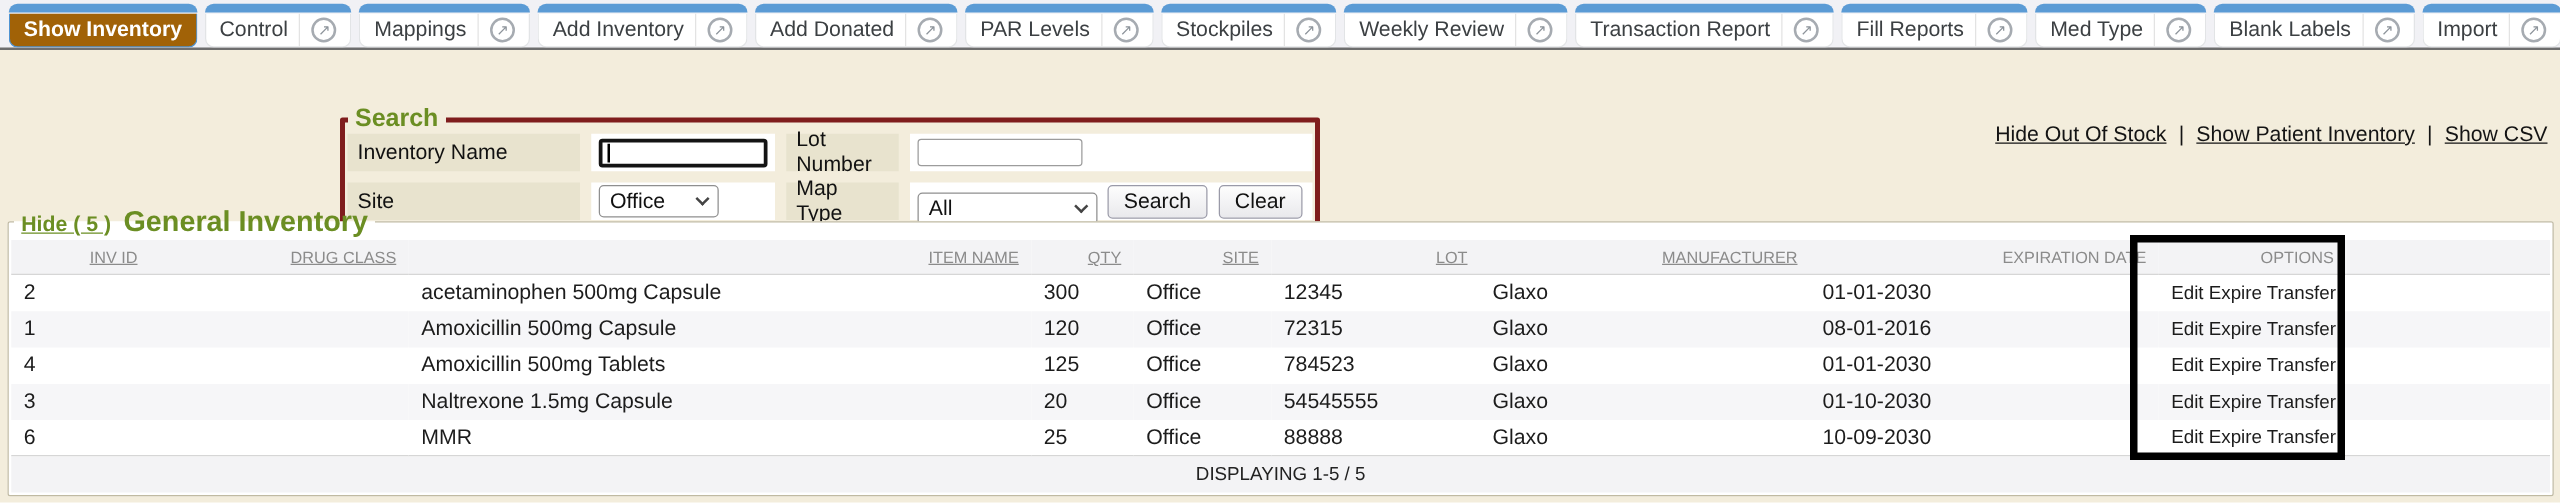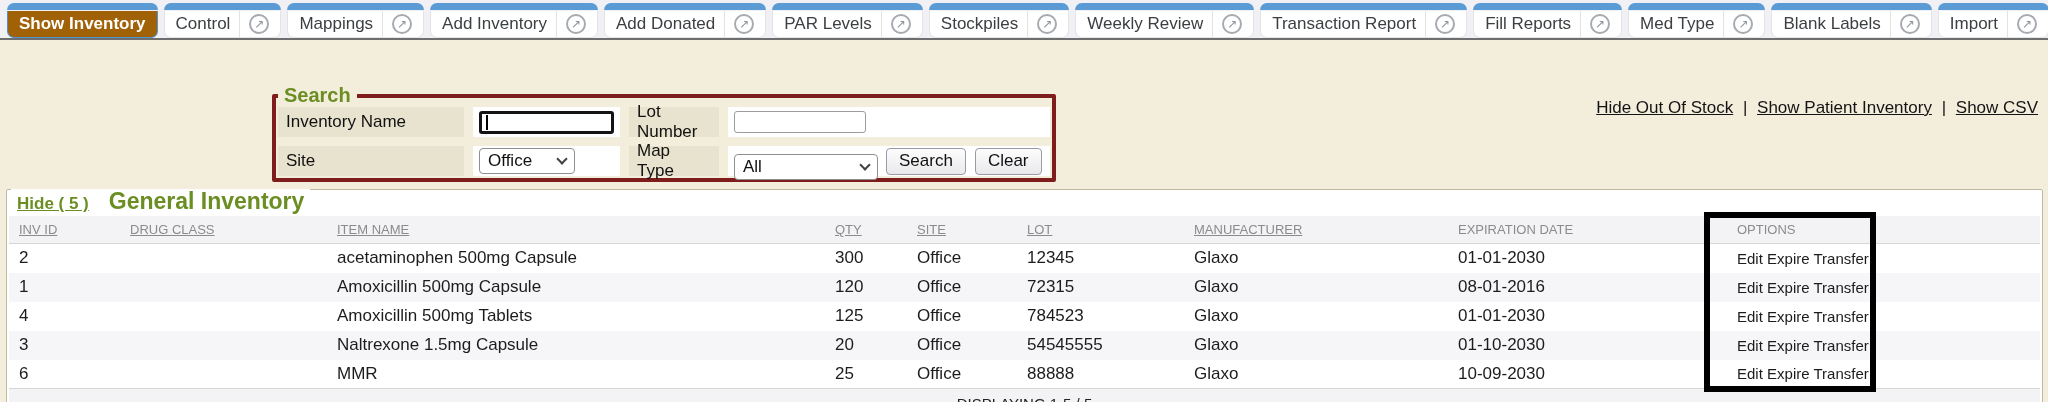--- a/index.html
+++ b/index.html
@@ -44,29 +44,29 @@
          background:linear-gradient(#fdfdfd,#e9e9ec); border:1px solid #9a9aa8; border-radius:4px; cursor:pointer; }
 
   
   .top-links { position:absolute; top:58px; right:10px; font-size:17px; color:#141414; white-space:nowrap; }
   .top-links a { color:#141414; text-decoration:underline; cursor:pointer; }
   .sep { margin:0 5px; text-decoration:none; }
 
   
   fieldset.inventory-box { position:absolute; left:6px; right:5px; top:124px;
                            border:1px solid #c0baa2; border-radius:2px; padding:1px 2px 2px; background:#fff; }
-  legend.inv-legend { display:flex; align-items:baseline; gap:20px; padding:0 6px; margin-left:2px; background:transparent; }
+  legend.inv-legend { display:flex; align-items:baseline; gap:10px; padding:0 6px; margin-left:2px; background:transparent; }
   .hide-link { font-size:17px; font-weight:bold; color:#6b8e23; text-decoration:underline; cursor:pointer; }
-  .inv-title { font-size:23px; font-weight:bold; color:#6b8e23;margin-top:24px; }
+  .inv-title { font-size:23px; font-weight:bold; color:#6b8e23; }
 
   .table-wrap { position:relative; background:#fff; }
   table { width:100%; border-collapse:collapse; table-layout:fixed; }
   col.c1{width:111px} col.c2{width:207px} col.c3{width:498px} col.c4{width:82px} col.c5{width:110px}
   col.c6{width:167px} col.c7{width:264px} col.c8{width:279px} col.c9{width:150px} col.c10{width:auto}
-  th { background:#f3f3f5; color:#8b8b8b; font-size:13px; font-weight:normal; text-align:left;
+  th { background:#f3f3f5; color:#8b8b8b; font-size:13px; font-weight:normal; text-align:right;
        padding:6px 10px; border-bottom:1px solid #d6d6d6; white-space:nowrap; }
   th.sortable span { text-decoration:underline; cursor:pointer; }
   td { font-size:17px; color:#1c1c1c; padding:0 10px; height:29px; white-space:nowrap; overflow:hidden; background:#fff; }
   tr.alt td { background:#f6f6f8; }
   tbody tr:last-child td { border-bottom:1px solid #d6d6d6; }
   td.options { font-size:15px; }
   td.options span { cursor:pointer; }
   .options-highlight { position:absolute; left:1695px; top:-4px; width:172px; height:180px;
                        border:6px solid #000; pointer-events:none; }
   .tfoot { background:#f3f3f5; text-align:center; font-size:15px; color:#222; height:29px; line-height:29px; }

